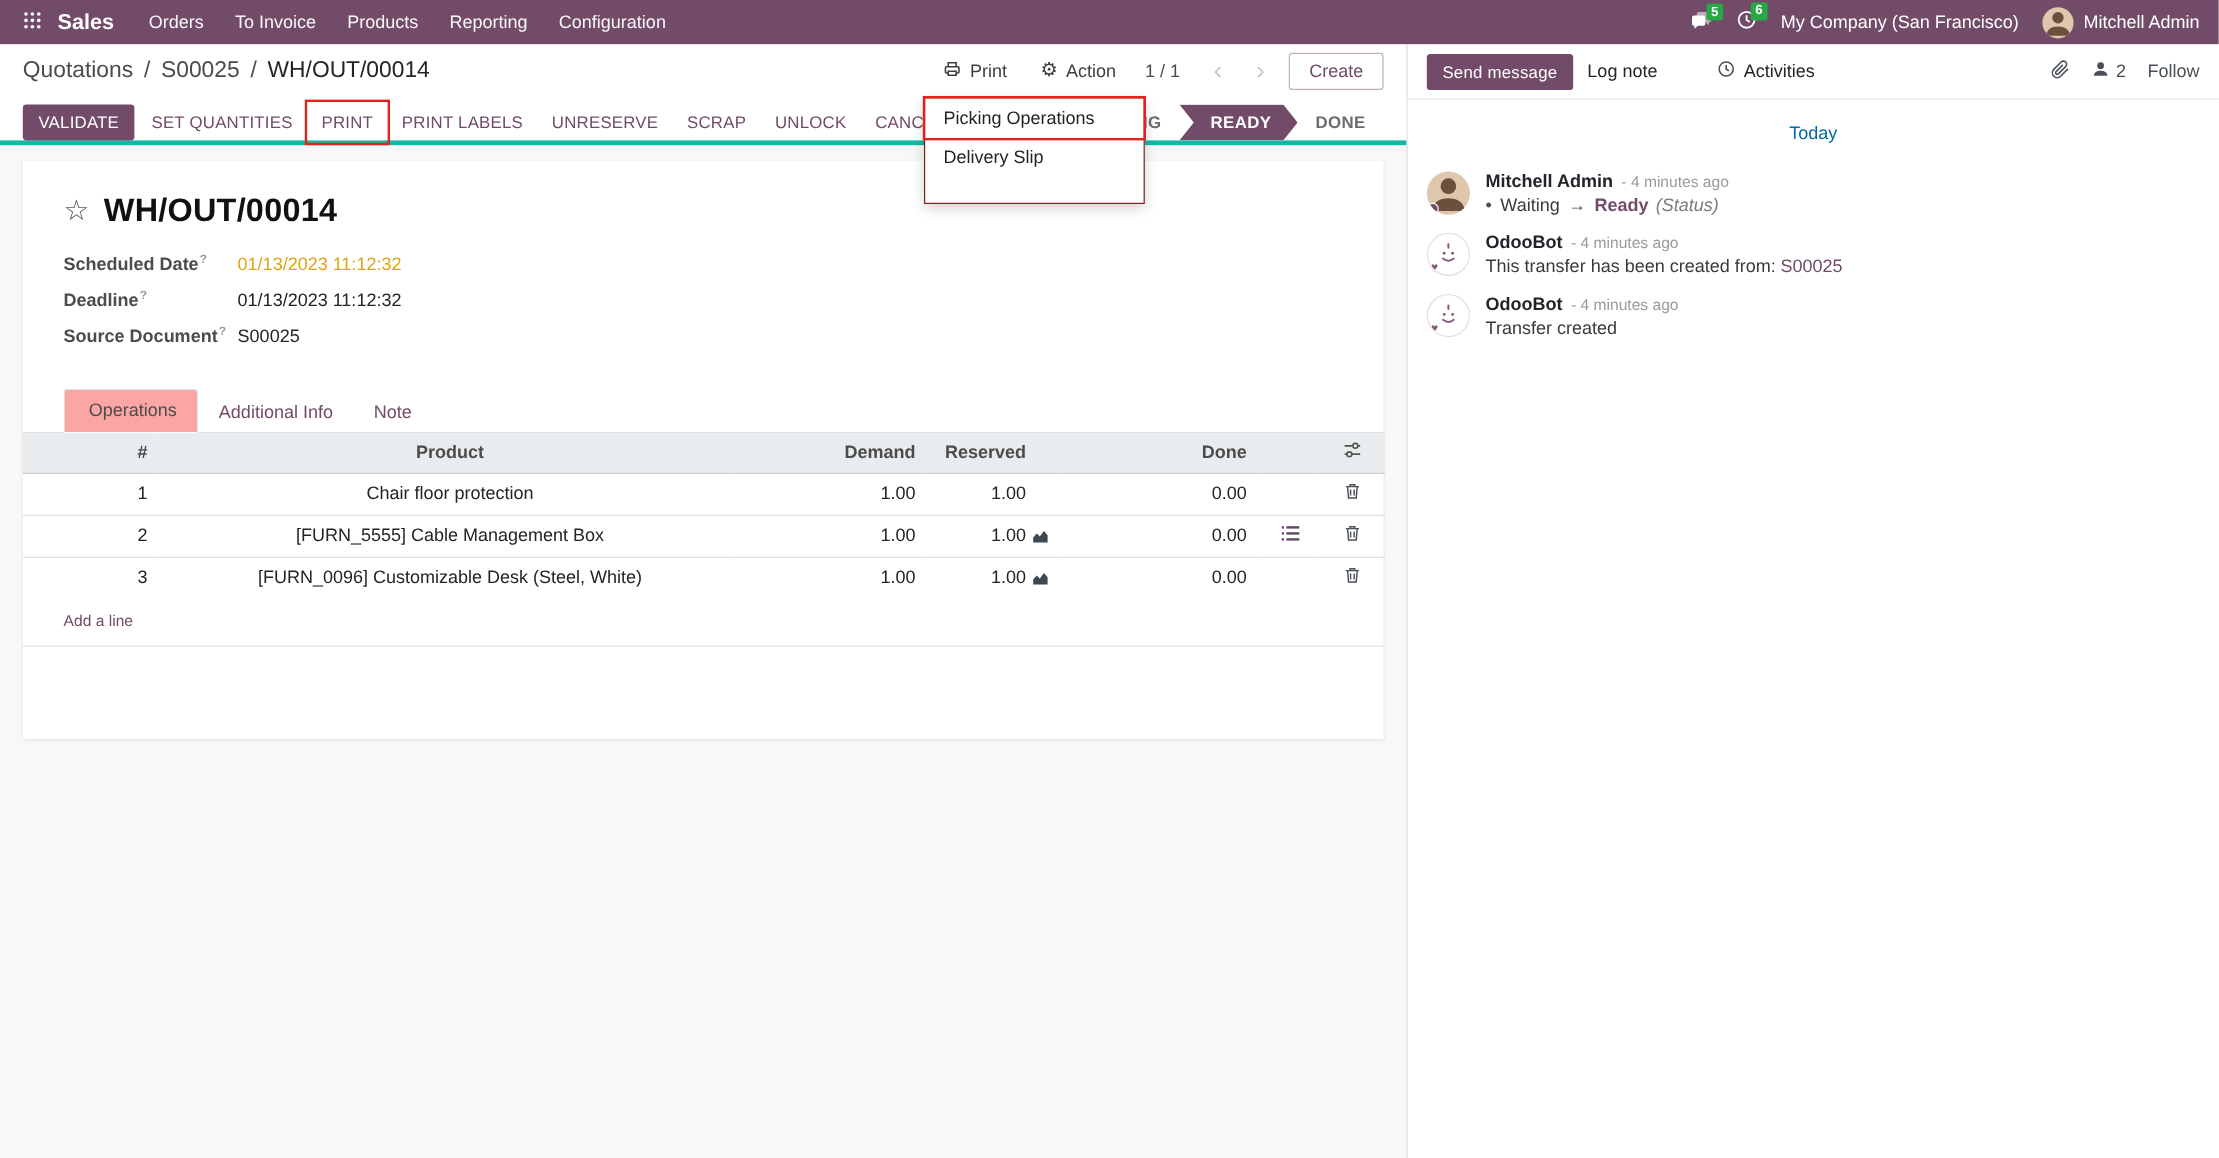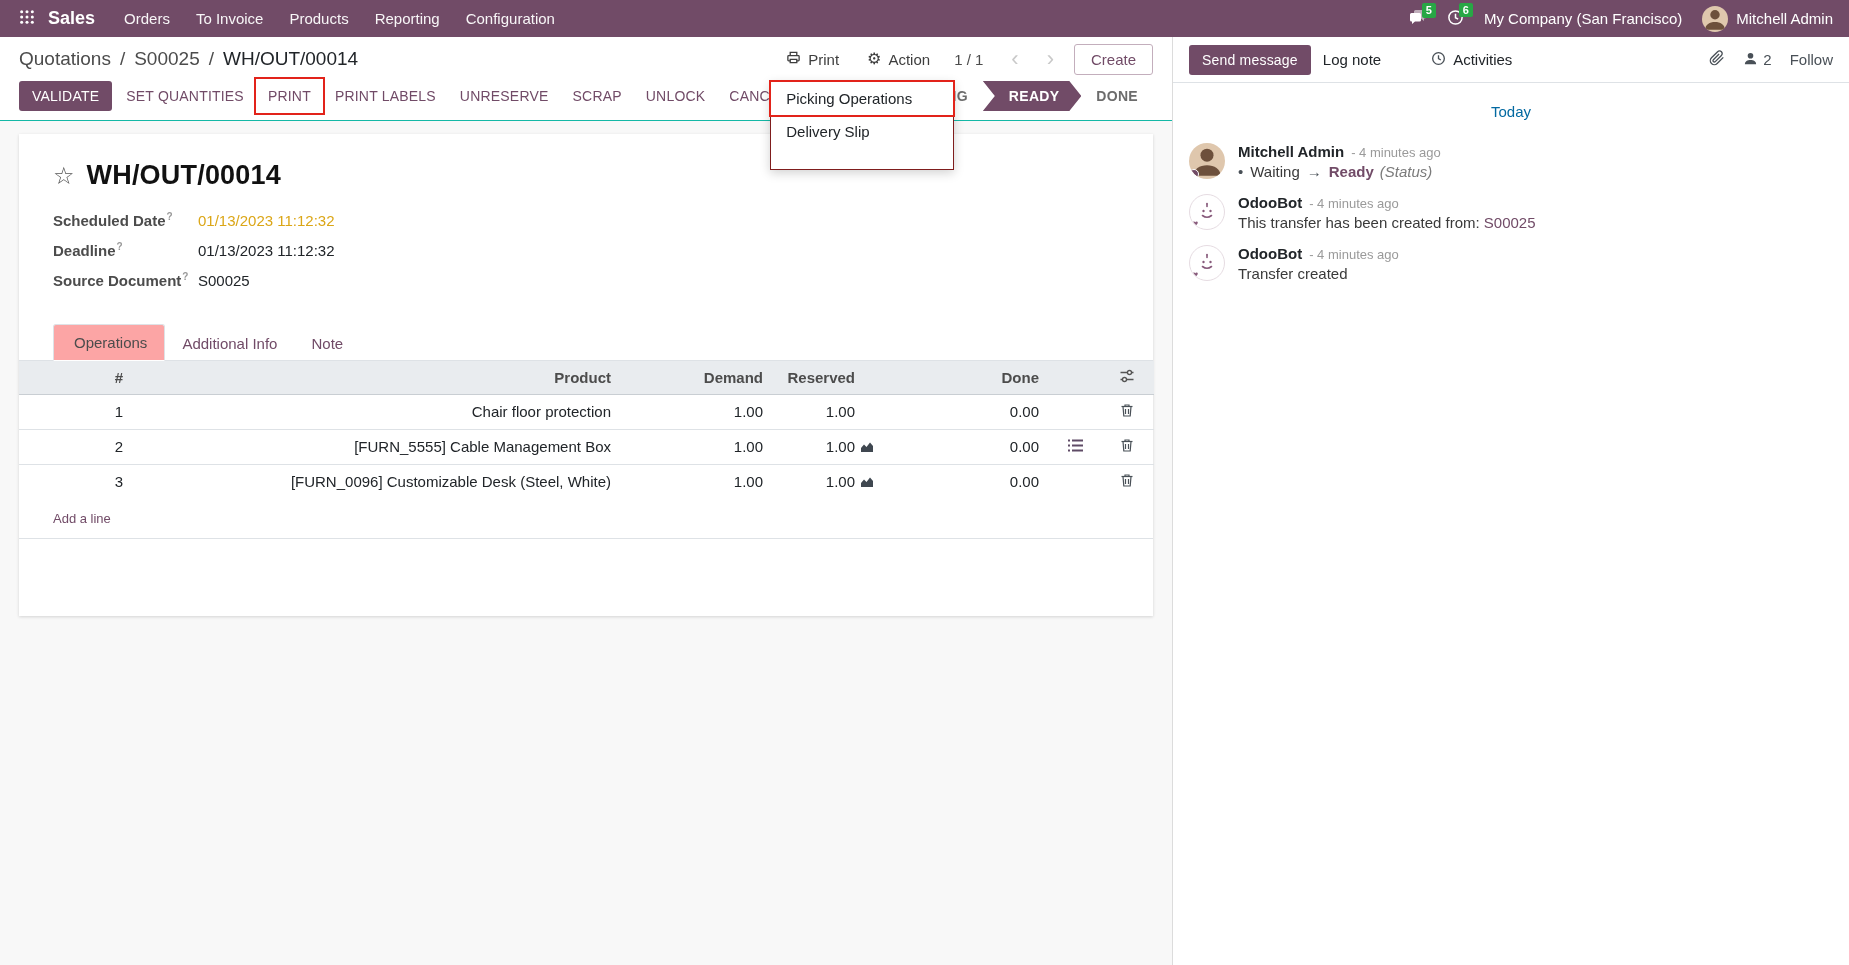--- a/index.html
+++ b/index.html
@@ -43,21 +43,21 @@
   .pager-arrow{ font-size:22px; color:#c9c9c9; line-height:1; cursor:pointer; }
   .create-btn{ background:#fff; border:1px solid #c3aebc; color:var(--brand); font-size:15px; padding:6px 16px; border-radius:3px; font-weight:500; }
 
   
   .print-wrap{ position:relative; }
   .dropdown{ position:absolute; top:36px; left:-12px; width:184px; background:#fff; border:1px solid #7f1d1d; box-shadow:0 3px 10px rgba(0,0,0,.18); padding:0 0 21px; z-index:100; }
   .dropdown-item{ font-size:15px; color:#212529; padding:8px 15px; cursor:pointer; white-space:nowrap; }
   .dropdown-item.annotated{ outline:2px solid var(--red); position:relative; z-index:1; }
 
   
-  .button-bar{ height:40px; background:#fff; display:flex; align-items:flex-start; gap:4px; padding:0 19px; border-bottom:1px solid #14b8a6; position:relative; }
+  .button-bar{ height:40px; background:#fff; display:flex; align-items:flex-end; gap:4px; padding:0 19px; border-bottom:4px solid #14b8a6; position:relative; }
   .btn-primary{ background:var(--brand); color:#fff; font-size:14px; font-weight:500; padding:7px 13px; border-radius:3px; letter-spacing:.2px; }
   .btn-flat{ color:var(--brand); font-size:14px; font-weight:500; padding:7px 10px; letter-spacing:.2px; }
   .annotated-btn{ outline:2px solid var(--red); outline-offset:2px; }
   .statusbar{ margin-left:auto; display:flex; align-items:center; }
   .status-step{ font-size:14px; font-weight:600; color:#6c6c6c; padding:0 15px; letter-spacing:.3px; display:inline-flex; align-items:center; height:30px; }
   .status-active{ background:var(--brand); color:#fff; padding:0 22px 0 26px;
     clip-path:polygon(0 0, calc(100% - 12px) 0, 100% 50%, calc(100% - 12px) 100%, 0 100%, 12px 50%); }
 
   
   .sheet-area{ background:var(--gray-bg); flex:1; padding:13px 19px; }
@@ -80,21 +80,21 @@
   .tabs{ display:flex; align-items:flex-end; padding-left:34px; border-bottom:1px solid var(--border); height:38px; }
   .tab{ font-size:15px; padding:9px 17px; color:var(--brand); cursor:pointer; margin-bottom:-1px; }
   .tab-active{ background:#fca5a5; border:1px solid var(--border); border-bottom-color:#fff; border-radius:3px 3px 0 0; color:#4c4c4c;padding-left:20px; }
 
   
   .ops-table{ width:100%; border-collapse:collapse; table-layout:fixed; font-size:15px; }
   .ops-table th{ background:#e9ecef; color:#4c4c4c; font-weight:700; height:33px; border-bottom:1px solid #c9ced3; }
   .ops-table td{ height:35px; border-top:1px solid var(--border); vertical-align:middle; }
   .ops-table tbody tr:first-child td{ border-top:none; }
   .c-num{ text-align:right; padding-right:8px; }
-  .c-prod{ text-align:right; padding-left:8px; }
+  .c-prod{ text-align:center; padding-left:8px; }
   .c-demand{ text-align:right; padding-right:8px; }
   .c-res-h{ text-align:right; padding-right:31px; }
   .c-done{ text-align:right; padding-right:12px; }
   .c-center{ text-align:center; }
   .res-inner{ display:flex; justify-content:flex-end; align-items:center; gap:5px; padding-right:4px; }
   .icon-slot{ width:22px; display:flex; align-items:center; }
   .chart-ic{ color:#3f4750; display:inline-flex; }
   .detail-ic{ color:#5f4b66; display:inline-flex; cursor:pointer; }
   .trash-ic{ color:#495057; display:inline-flex; cursor:pointer; }
   .sliders-ic{ color:#555; display:inline-flex; cursor:pointer; }

